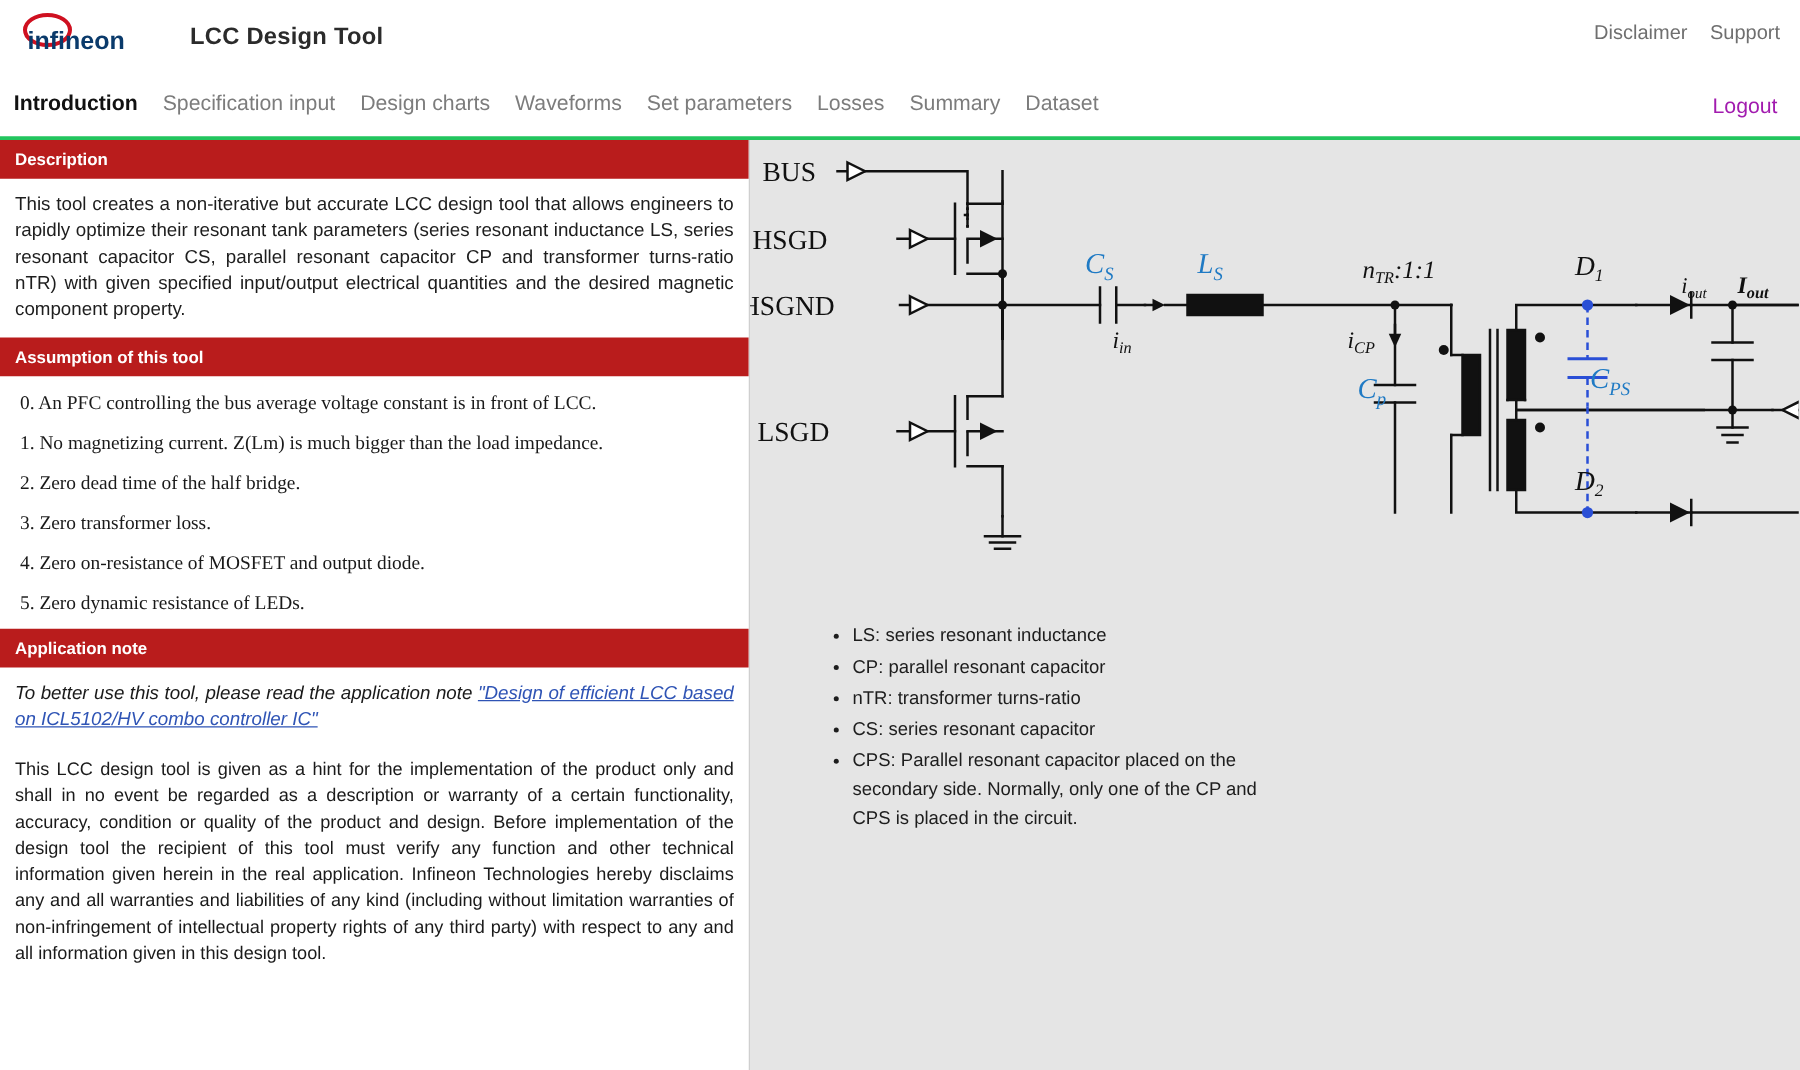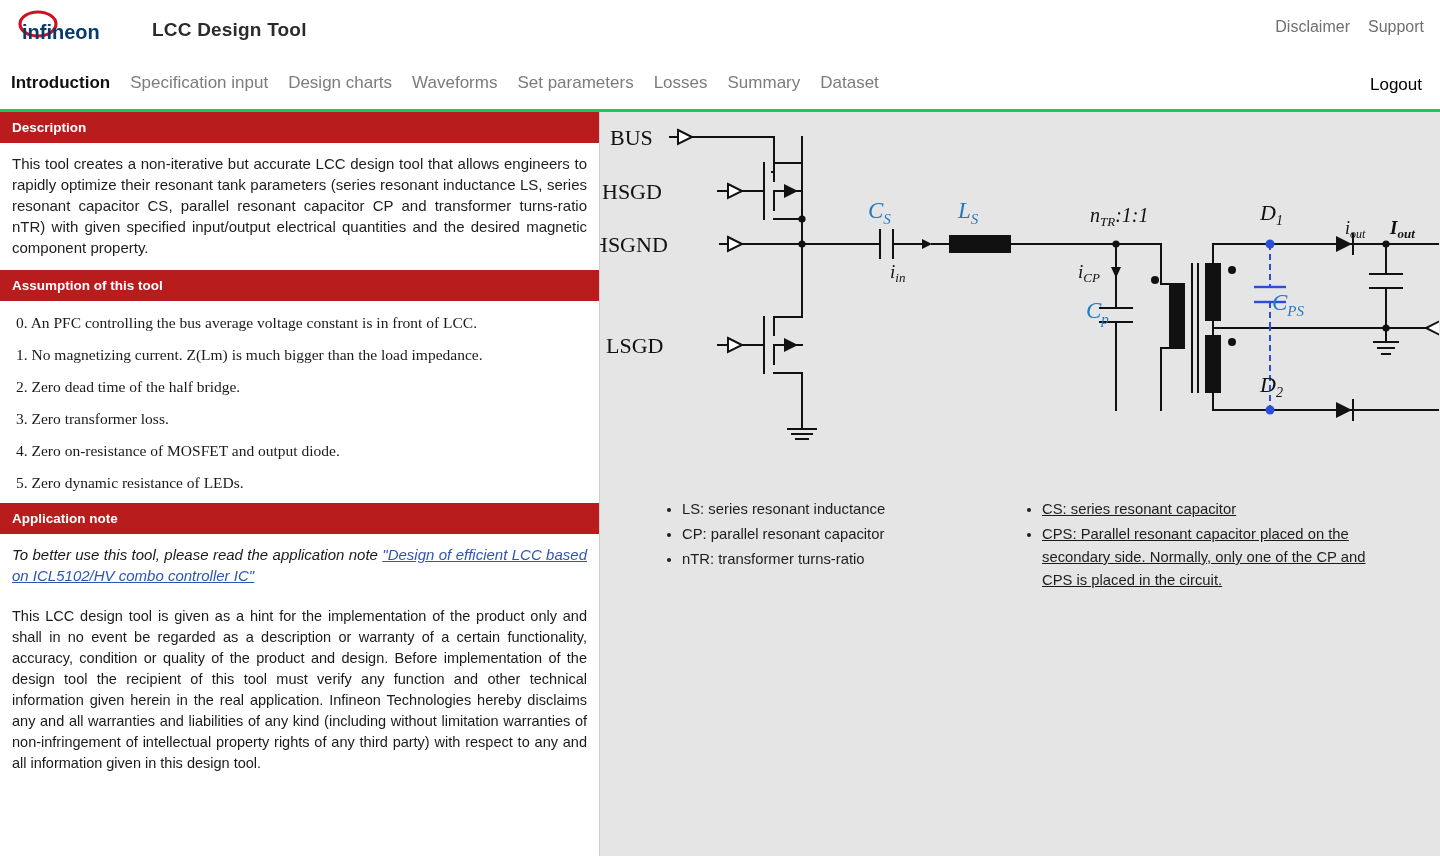--- a/index.html
+++ b/index.html
@@ -74,21 +74,21 @@
     white-space: nowrap;
   }
   .nav-item.active {
     color: #111;
     font-weight: bold;
   }
   .nav-logout {
     position: absolute;
     right: 18px;
     font-size: 17px;
-    color: #000000;
+    color: #a21caf;
     cursor: pointer;
   }
 
   
   .content {
     display: flex;
     height: 744px;
   }
   .left-panel {
     width: 600px;
@@ -154,30 +154,31 @@
     position: relative;
     width: 839px;
     height: 380px;
   }
   .schematic-wrap svg { display: block; }
 
   .legend {
     display: flex;
     padding: 6px 0 0 60px;
     box-sizing: border-box;
+    flex-direction: column;
   }
   .legend ul {
     margin: 0;
     padding-left: 22px;
     font-size: 14.8px;
     line-height: 23px;
     color: #1d1d1d;
   }
   .legend-col-1 { width: 360px; }
-  .legend-col-2 { width: 380px; text-decoration: underline; }
+  .legend-col-2 { width: 380px; }
   .legend li { margin-bottom: 2px; }
 </style>
 </head>
 <body>
 
 <div class="header">
   <div class="logo">
     <svg width="102" height="42" viewBox="0 0 102 42">
       <ellipse cx="24" cy="15" rx="18" ry="12" fill="none" stroke="#cf1020" stroke-width="3.2"></ellipse>
       <text x="8" y="30" font-family="Liberation Sans, sans-serif" font-size="20" font-weight="bold" fill="#0a3a6b">infineon</text>

